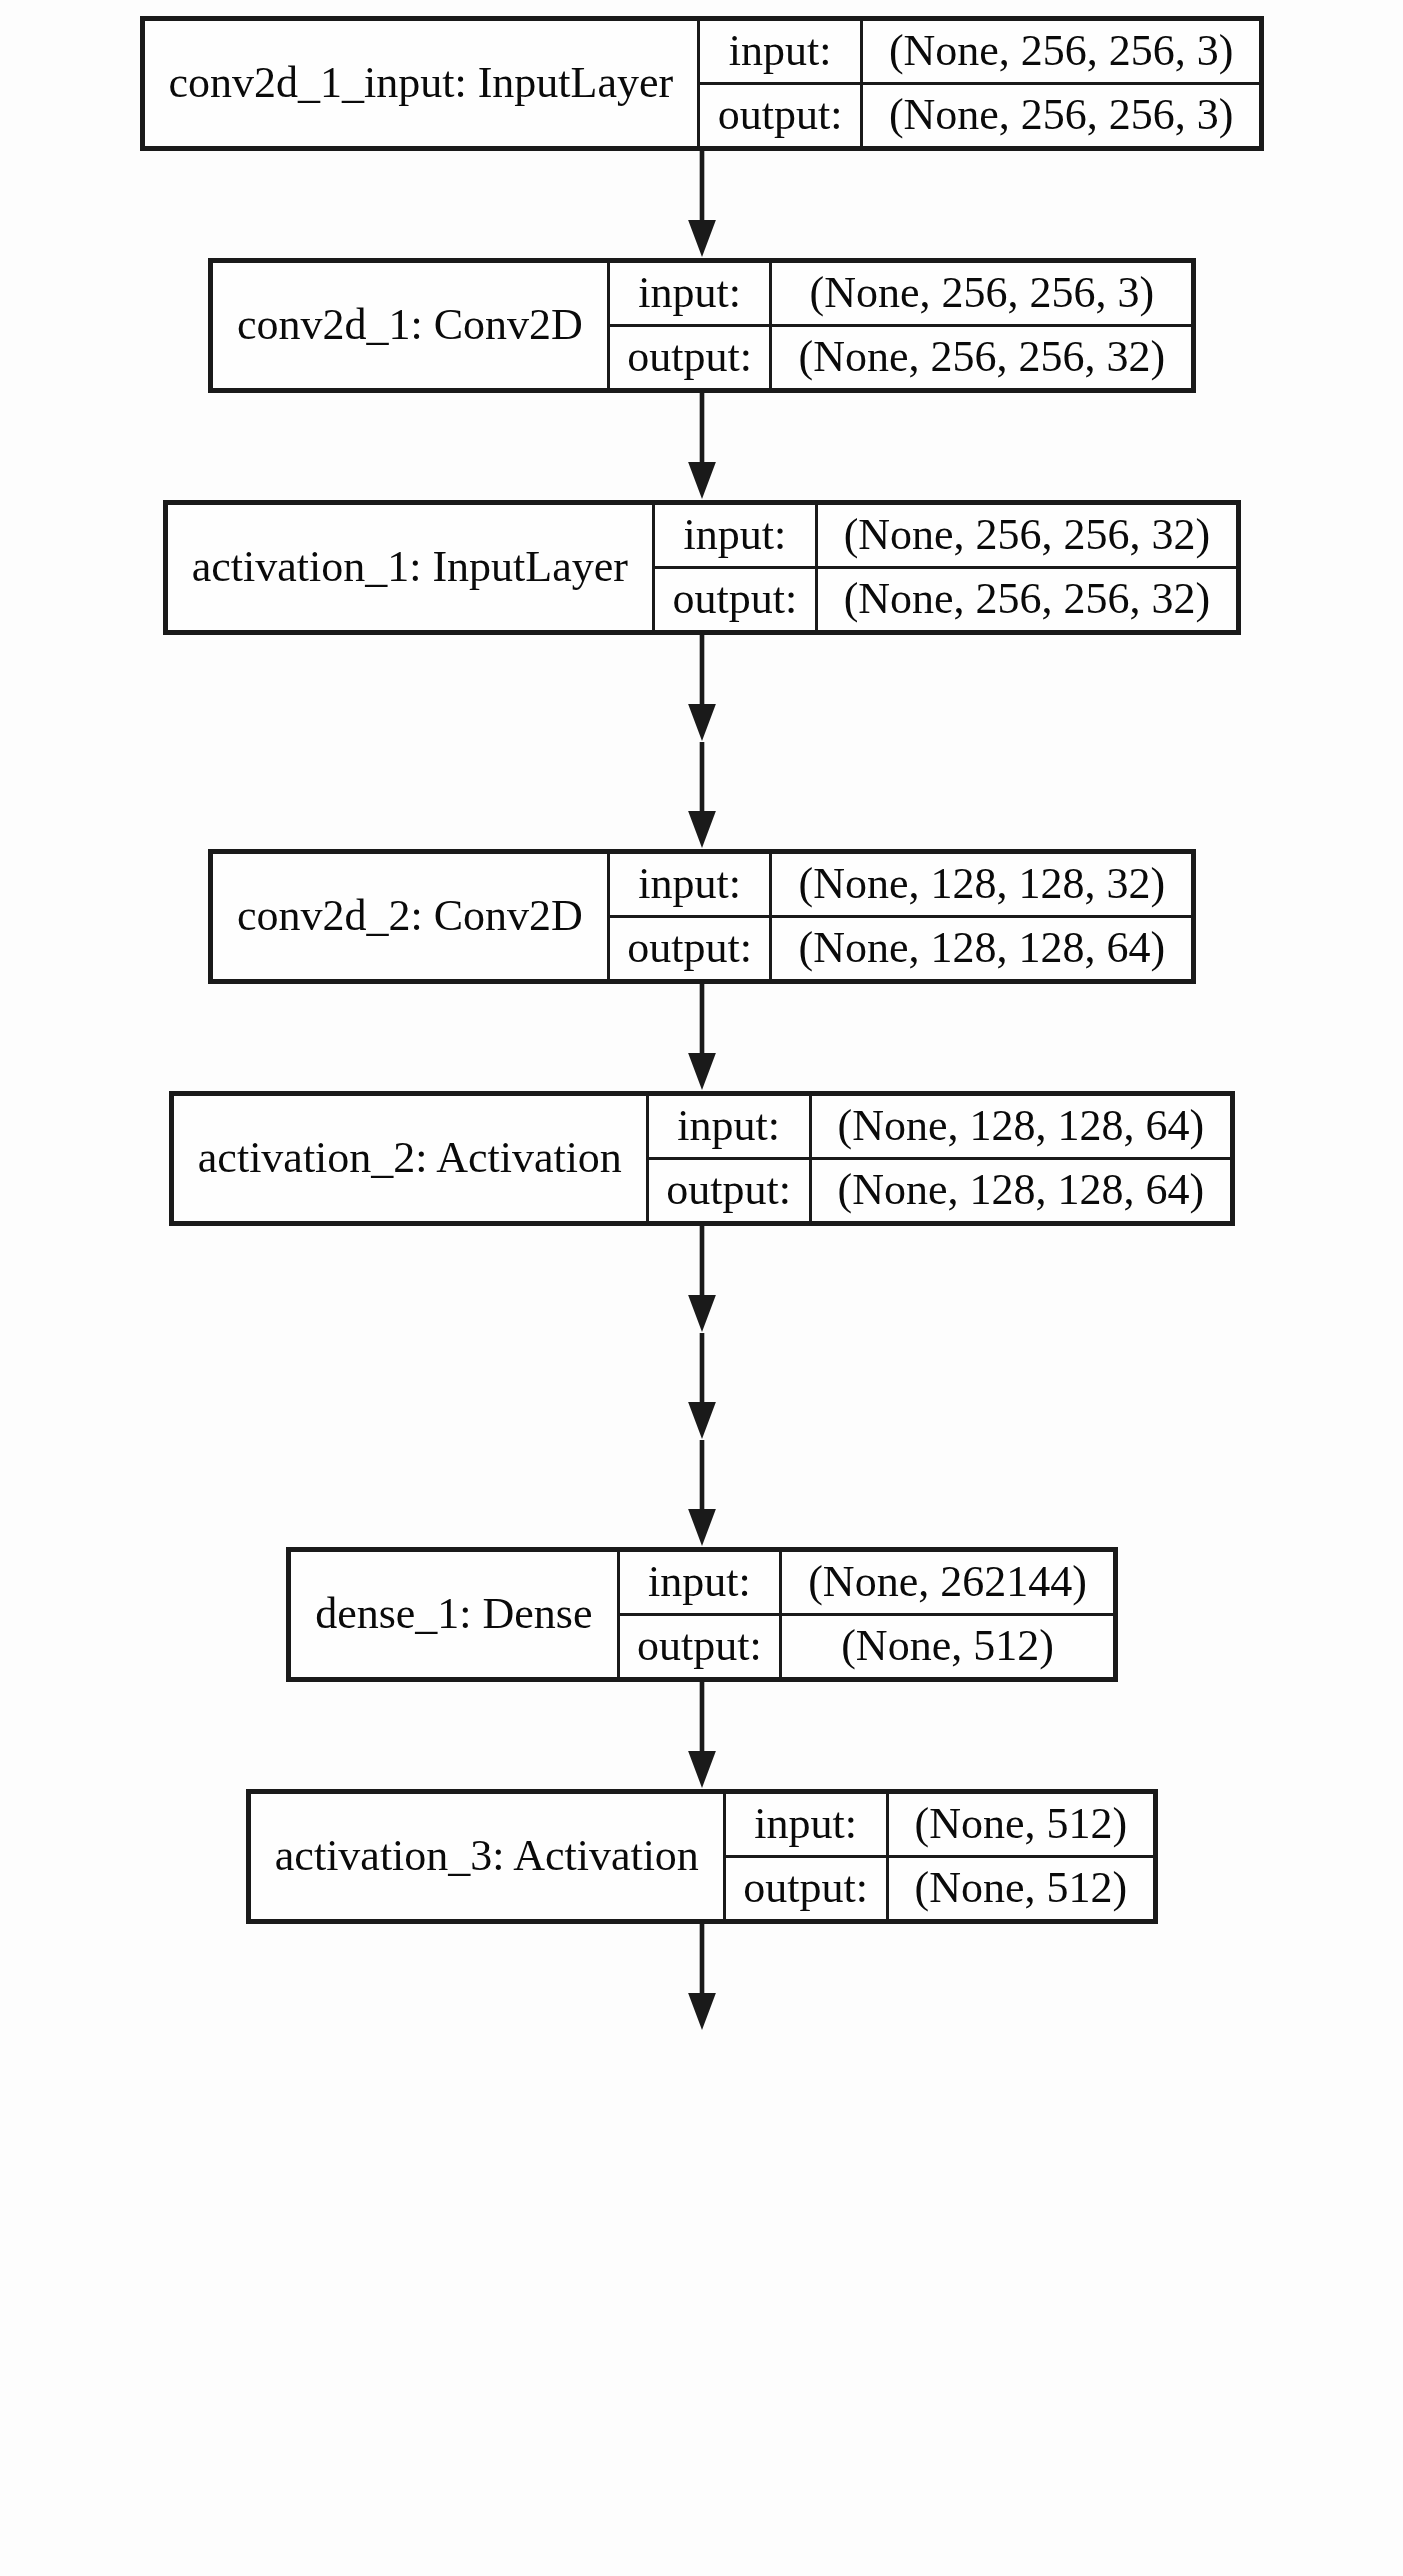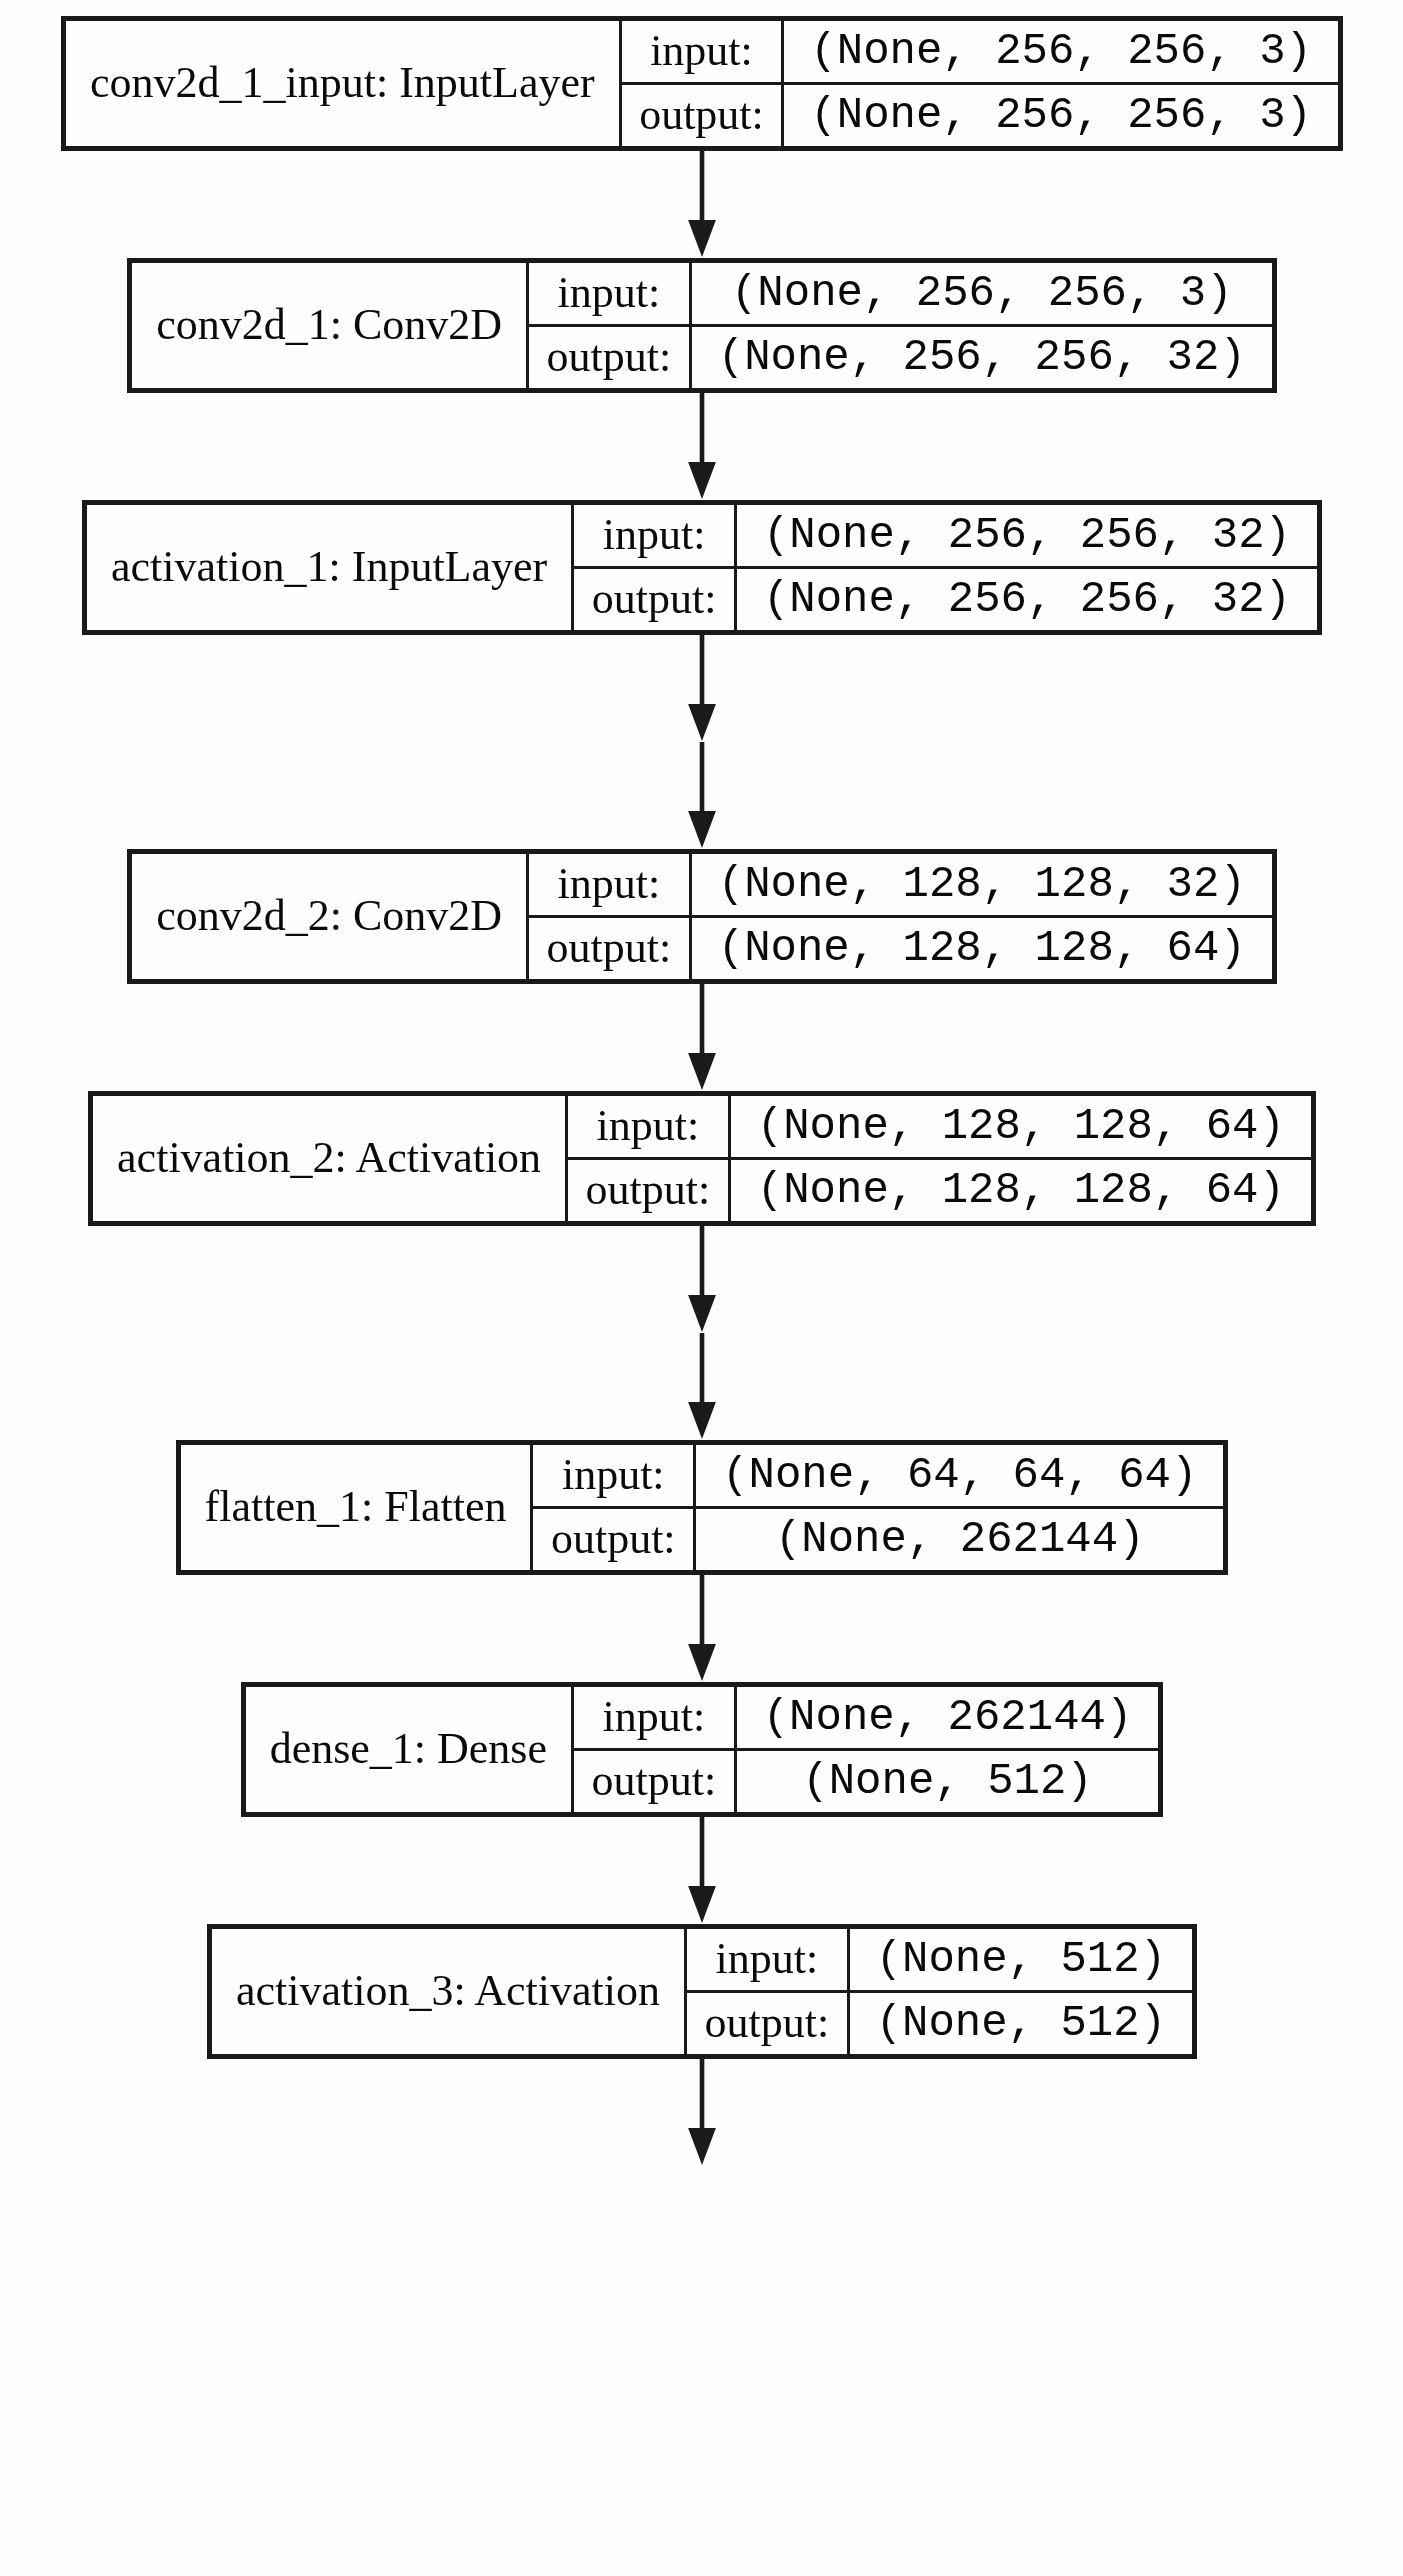--- a/index.html
+++ b/index.html
@@ -35,21 +35,21 @@
     line-height: 1;
     white-space: nowrap;
     text-align: center;
     vertical-align: middle;
   }
   table.node {
     border: 5.7px solid var(--border, #1a1a1a);
   }
   td.name  { padding: 0 24px; }
   td.lbl   { padding: 0 17.5px; }
-  td.shape { padding: 0 26px; font-family: Liberation Mono, monospace; }
+  td.shape { padding: 0 26px; }
   svg.arrow { display: block; flex: 0 0 auto; }
 </style>
 </head>
 <body style="--border: #1a1a1a; --bg: #fefefe; --text: #0a0a0a;">
 
 <div class="graph" id="graph">
   <table class="node">
     <tbody>
       <tr>
         <td class="name" rowspan="2">conv2d_1_input: InputLayer</td>
@@ -149,46 +149,33 @@
     <line x1="60" y1="0" x2="60" y2="148" stroke="#1a1a1a" stroke-width="9"></line>
     <polygon points="60,206 33,134 87,134" fill="#1a1a1a"></polygon>
   </svg>
 
 
   <svg class="arrow" width="62" height="107" viewBox="0 0 120 208" xmlns="http://www.w3.org/2000/svg">
     <line x1="60" y1="0" x2="60" y2="148" stroke="#1a1a1a" stroke-width="9"></line>
     <polygon points="60,206 33,134 87,134" fill="#1a1a1a"></polygon>
   </svg>
 
-  <table class="node">
-    <tbody>
-      <tr>
-        <td class="name" rowspan="2">flatten_1: Flatten</td>
-        <td class="lbl">input:</td>
-        <td class="shape">(None, 64, 64, 64)</td>
-      </tr>
-      <tr>
-        <td class="lbl">output:</td>
+
+  <svg class="arrow" width="62" height="107" viewBox="0 0 120 208" xmlns="http://www.w3.org/2000/svg">
+    <line x1="60" y1="0" x2="60" y2="148" stroke="#1a1a1a" stroke-width="9"></line>
+    <polygon points="60,206 33,134 87,134" fill="#1a1a1a"></polygon>
+  </svg>
+
+  <table class="node">
+    <tbody>
+      <tr>
+        <td class="name" rowspan="2">dense_1: Dense</td>
+        <td class="lbl">input:</td>
         <td class="shape">(None, 262144)</td>
       </tr>
-    </tbody>
-  </table>
-
-  <svg class="arrow" width="62" height="107" viewBox="0 0 120 208" xmlns="http://www.w3.org/2000/svg">
-    <line x1="60" y1="0" x2="60" y2="148" stroke="#1a1a1a" stroke-width="9"></line>
-    <polygon points="60,206 33,134 87,134" fill="#1a1a1a"></polygon>
-  </svg>
-
-  <table class="node">
-    <tbody>
-      <tr>
-        <td class="name" rowspan="2">dense_1: Dense</td>
-        <td class="lbl">input:</td>
-        <td class="shape">(None, 262144)</td>
-      </tr>
       <tr>
         <td class="lbl">output:</td>
         <td class="shape">(None, 512)</td>
       </tr>
     </tbody>
   </table>
 
   <svg class="arrow" width="62" height="107" viewBox="0 0 120 208" xmlns="http://www.w3.org/2000/svg">
     <line x1="60" y1="0" x2="60" y2="148" stroke="#1a1a1a" stroke-width="9"></line>
     <polygon points="60,206 33,134 87,134" fill="#1a1a1a"></polygon>

